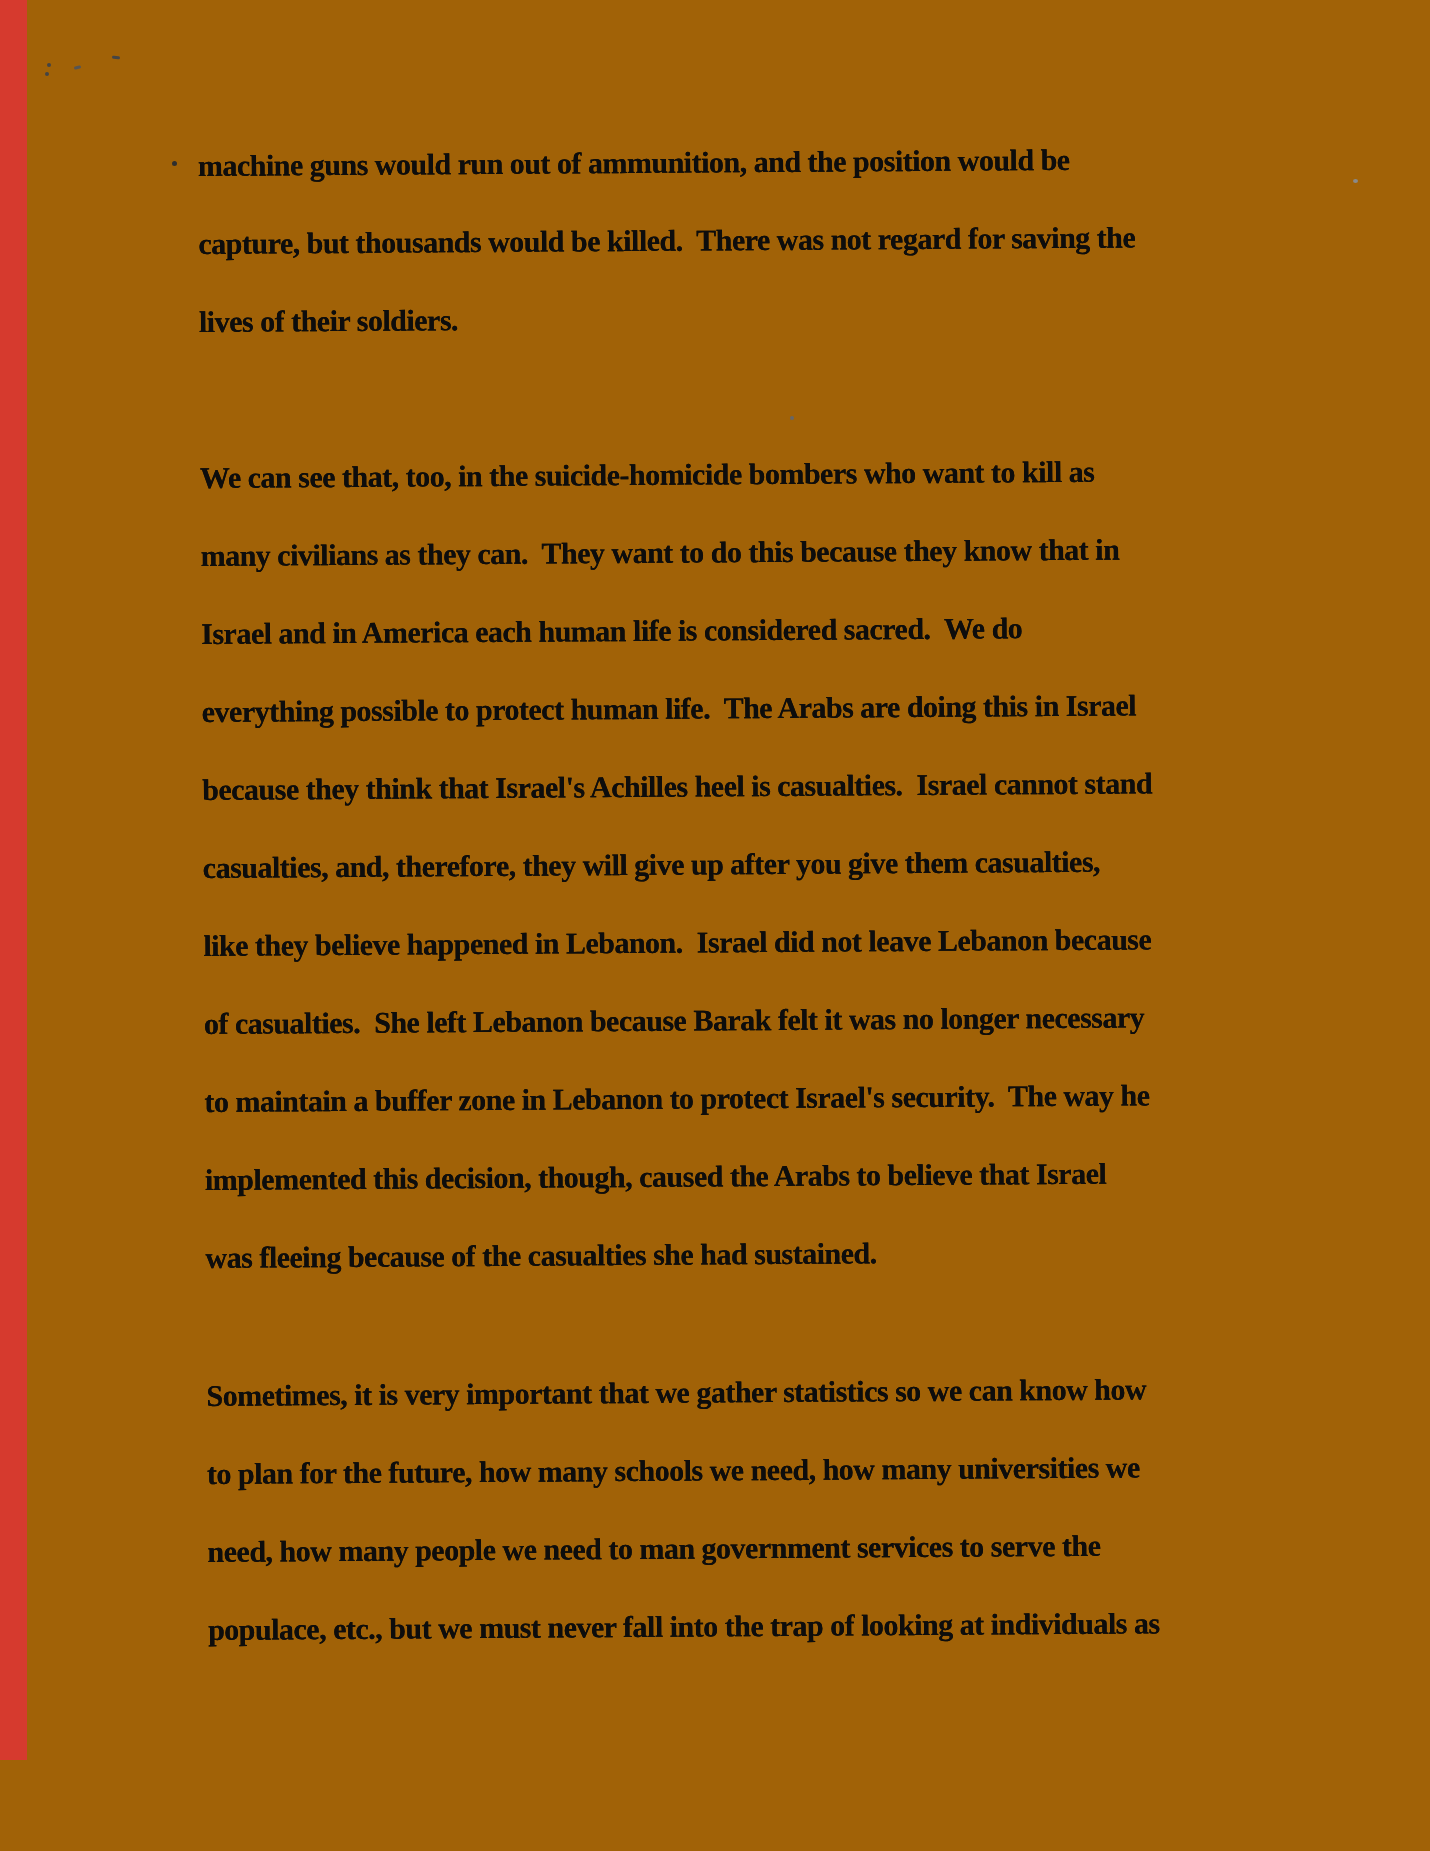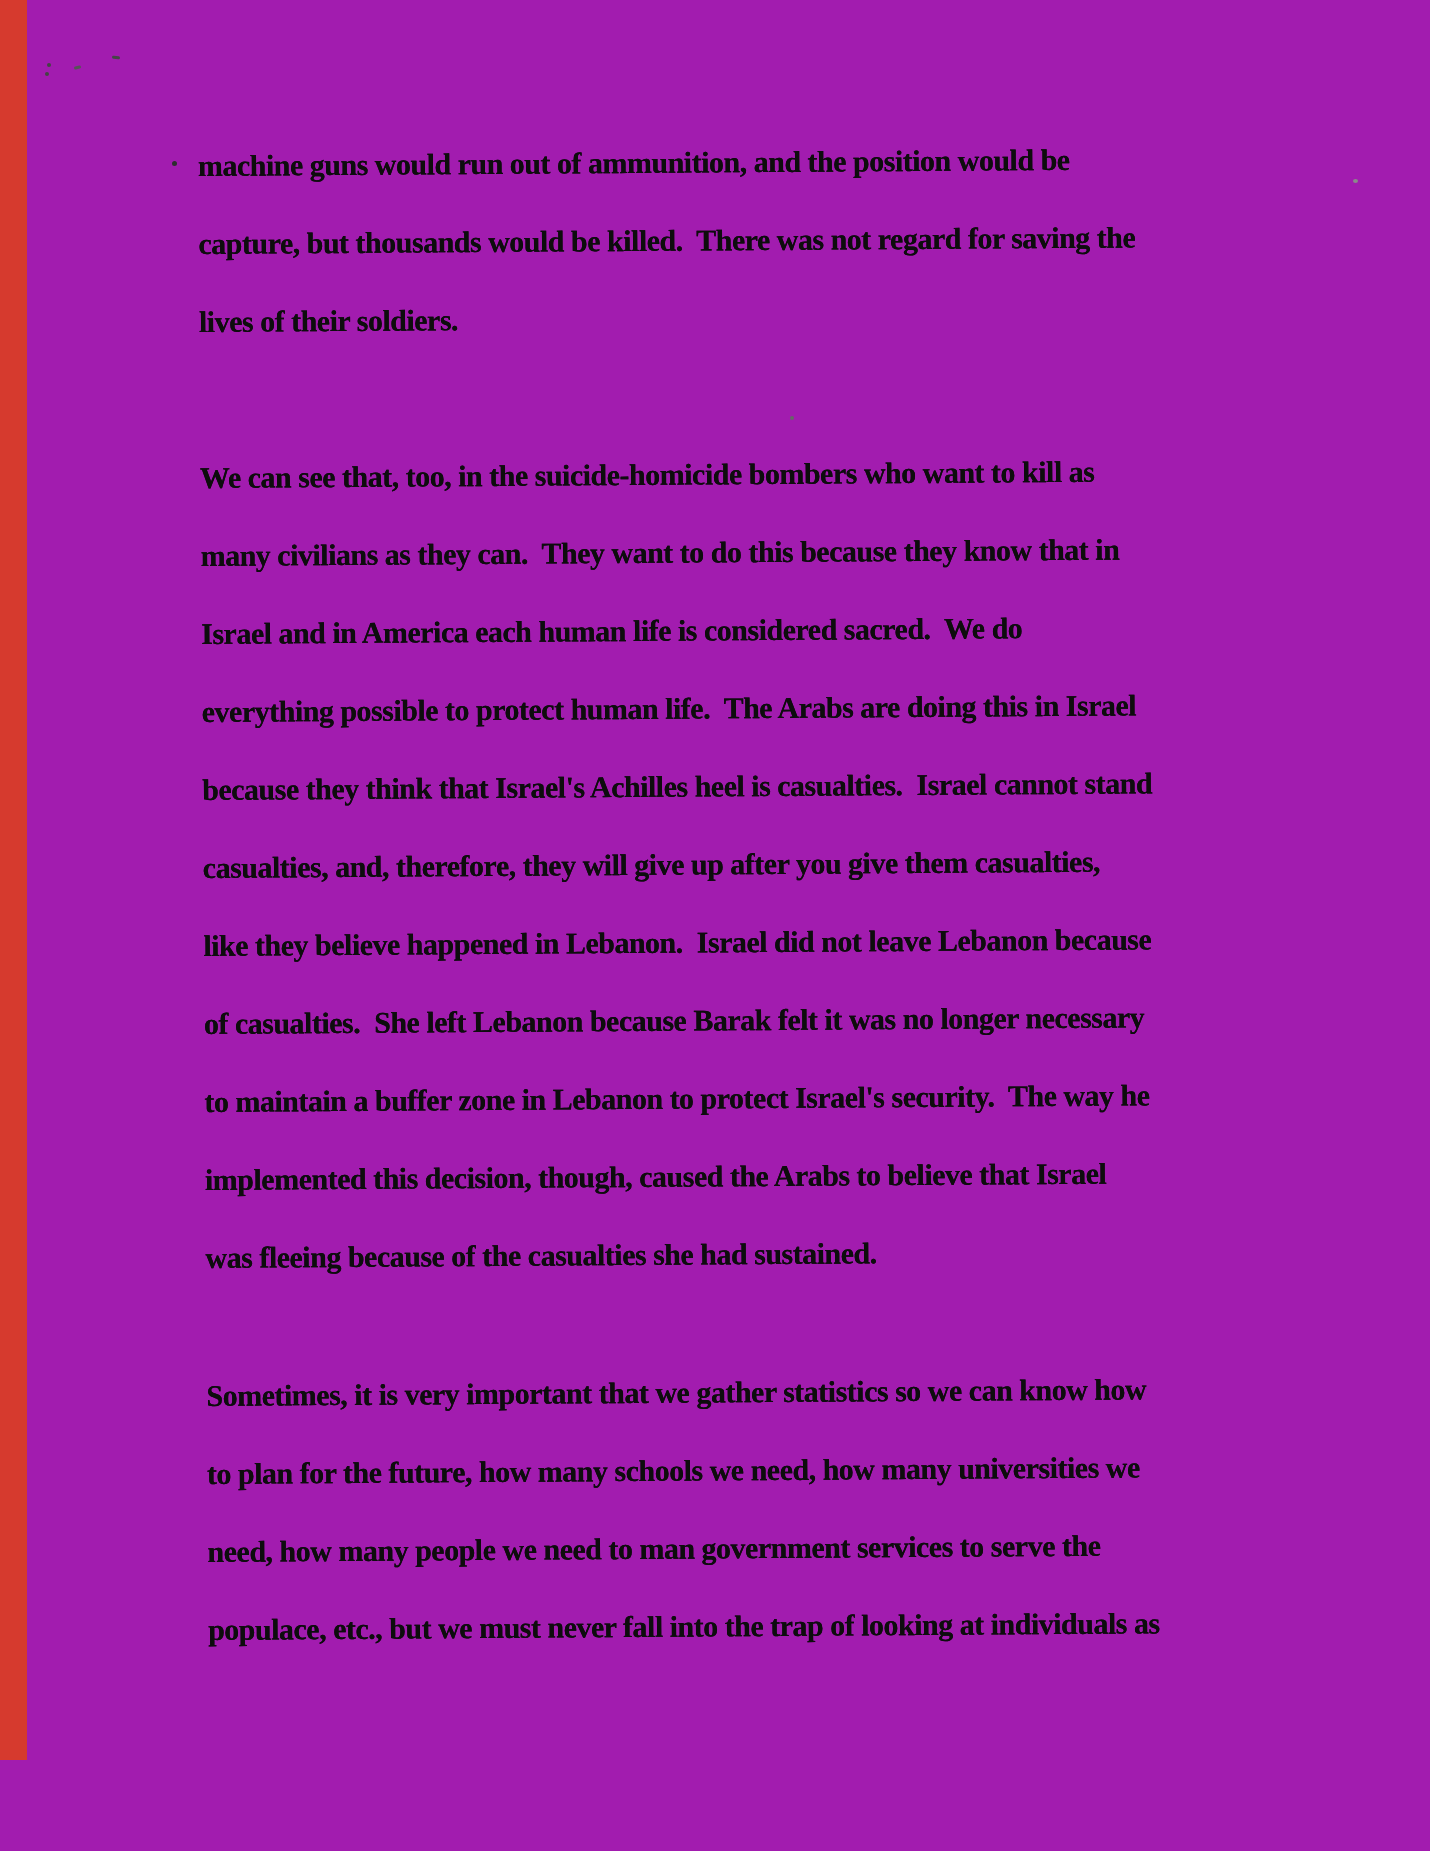--- a/index.html
+++ b/index.html
@@ -4,21 +4,21 @@
 <style>
   html, body {
     margin: 0;
     padding: 0;
     background: #ffffff;
   }
   .page {
     position: relative;
     width: 1430px;
     height: 1851px;
-    background: #a21caf;
+    background: #a16207;
     overflow: hidden;
     font-family: "Liberation Serif", "DejaVu Serif", serif;
   }
   .red-bar {
     position: absolute;
     left: 0;
     top: 0;
     width: 27px;
     height: 1760px;
     background: #d63a2e;

